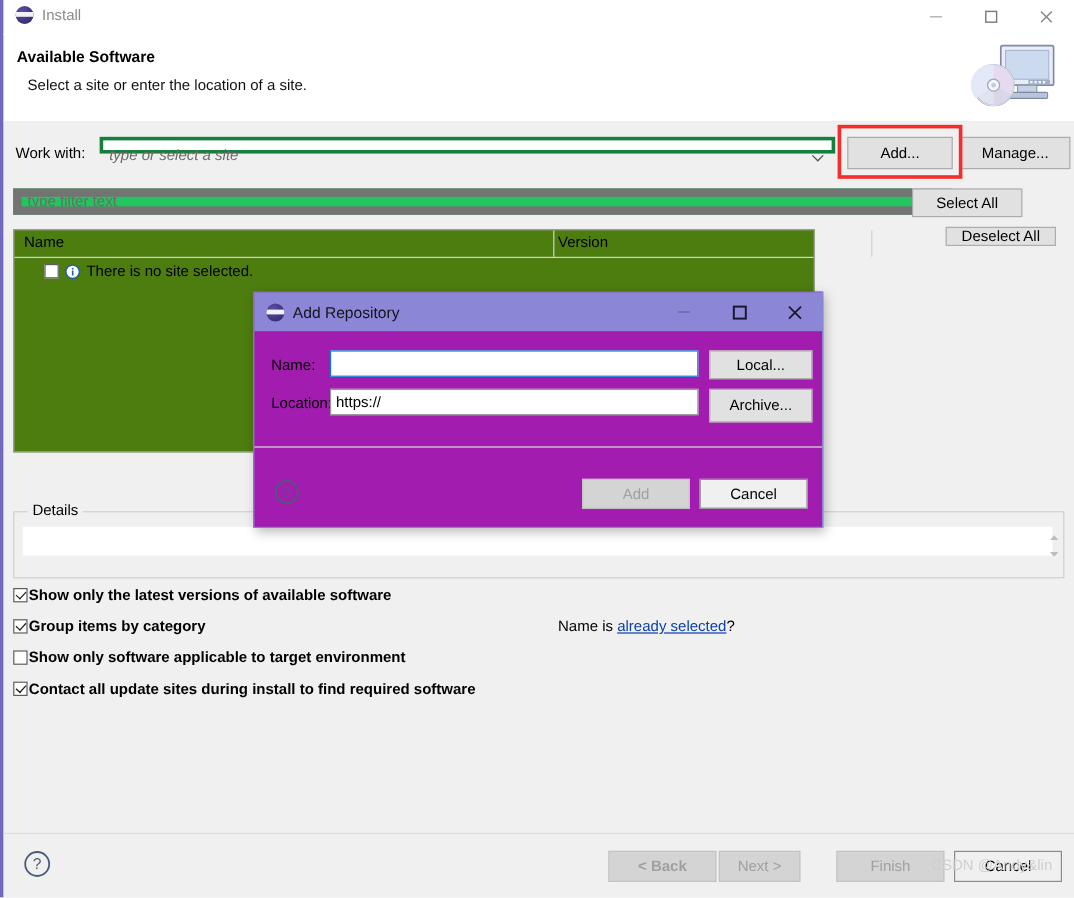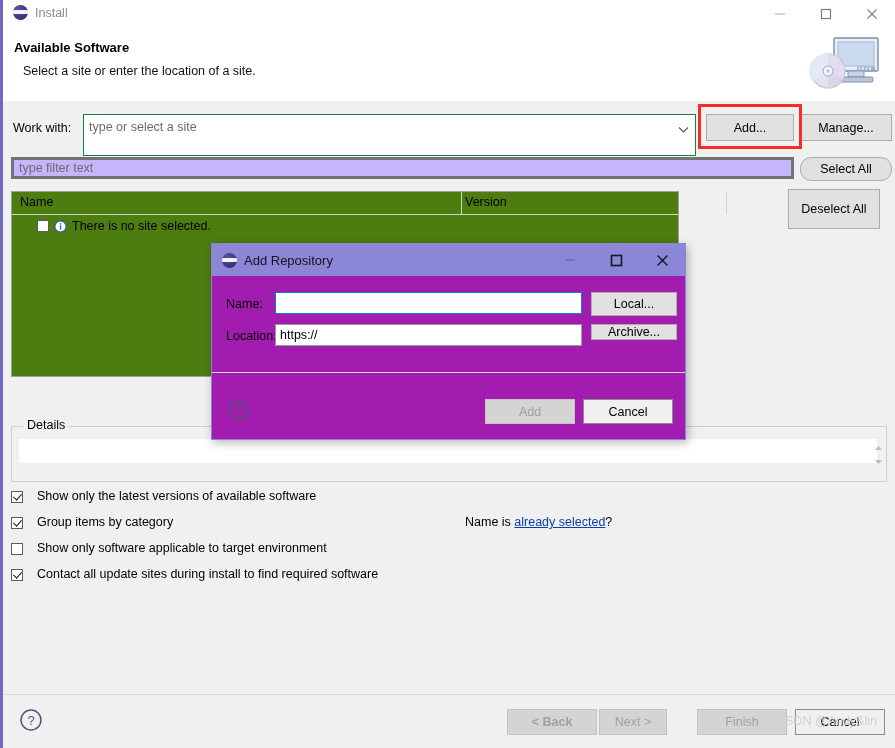--- a/index.html
+++ b/index.html
@@ -130,24 +130,25 @@
   
   .workwith-label {
     position: absolute;
     left: 10px; top: 121px;
     font-size: 12.5px;
   }
   .combo {
     position: absolute;
     left: 80px; top: 114px;
     width: 613px;
-    height: 42px;
+    height: 14px;
     background: #ffffff;
-    border: 1px solid #15803d;
-    box-sizing: border-box;
+    border: 3px solid #15803d;
+    box-sizing: border-box;
+    font-style: italic;
   }
   .combo-text {
     position: absolute;
     left: 5px; top: 5px;
     font-size: 12.5px;
     color: #6b6b6b;
   }
   .combo-arrow {
     position: absolute;
     right: 6px; top: 8px;
@@ -183,38 +184,38 @@
     border: 3px solid #f42c2c;
     box-sizing: border-box;
     pointer-events: none;
   }
 
   
   .filter-input {
     position: absolute;
     left: 8px; top: 157px;
     width: 783px; height: 22px;
-    background: #c4b5fd;
-    border: 3px solid #737373;
+    background: #22c55e;
+    border: 7px solid #737373;
     box-sizing: border-box;
     font-family: "Liberation Sans", sans-serif;
     font-size: 12.5px;
     color: #4a4a4a;
     padding: 0 5px;
   }
   .filter-input::placeholder { color: #6b6b6b; opacity: 1; }
   .btn-selectall {
     position: absolute;
-    left: 797px; top: 157px;
-    width: 92px; height: 24px; border-radius: 11px;
+    left: 757px; top: 157px;
+    width: 92px; height: 24px;
   }
   .btn-deselectall {
     position: absolute;
     left: 785px; top: 189px;
-    width: 92px; height: 40px;
+    width: 92px; height: 16px;
   }
 
   
   .table {
     position: absolute;
     left: 8px; top: 191px;
     width: 668px; height: 186px;
     background: #4d7c0f;
     border: 1px solid #a0a0a0;
     box-sizing: border-box;
@@ -297,23 +298,24 @@
     flex-direction: column;
     align-items: center;
     justify-content: space-between;
     color: #b9b9b9;
   }
 
   
   .opt {
     position: absolute;
     display: flex;
-    align-items: flex-end;
-    gap: 14px;
-    font-size: 12.5px;
+    align-items: center;
+    gap: 1px;
+    font-size: 12.5px;
+    font-weight: bold;
   }
   .opt-1 { left: 8px; top: 489px; }
   .opt-2 { left: 8px; top: 515px; }
   .opt-3 { left: 8px; top: 541px; }
   .opt-4 { left: 8px; top: 567px; }
   .opt-5 { left: 480px; top: 489px; }
   .whatis {
     position: absolute;
     left: 462px; top: 515px;
     font-size: 12.5px;
@@ -411,21 +413,21 @@
   }
   .in-name {
     left: 63px; top: 48px; width: 307px;
     border: 1.5px solid #0a7fd4;
   }
   .in-loc {
     left: 63px; top: 80px; width: 307px;
     border: 1px solid #9a9a9a;
   }
   .btn-local   { position: absolute; left: 379px; top: 48px; width: 86px; height: 24px; }
-  .btn-archive { position: absolute; left: 379px; top: 80px; width: 86px; height: 16px; }
+  .btn-archive { position: absolute; left: 379px; top: 80px; width: 86px; height: 28px; }
   .dlg-sep {
     position: absolute;
     left: 0; top: 128px;
     width: 473px; height: 1px;
     background: #dcdcdc;
   }
   .dlg-help {
     position: absolute;
     left: 16px; top: 155px;
     width: 22px; height: 22px;

